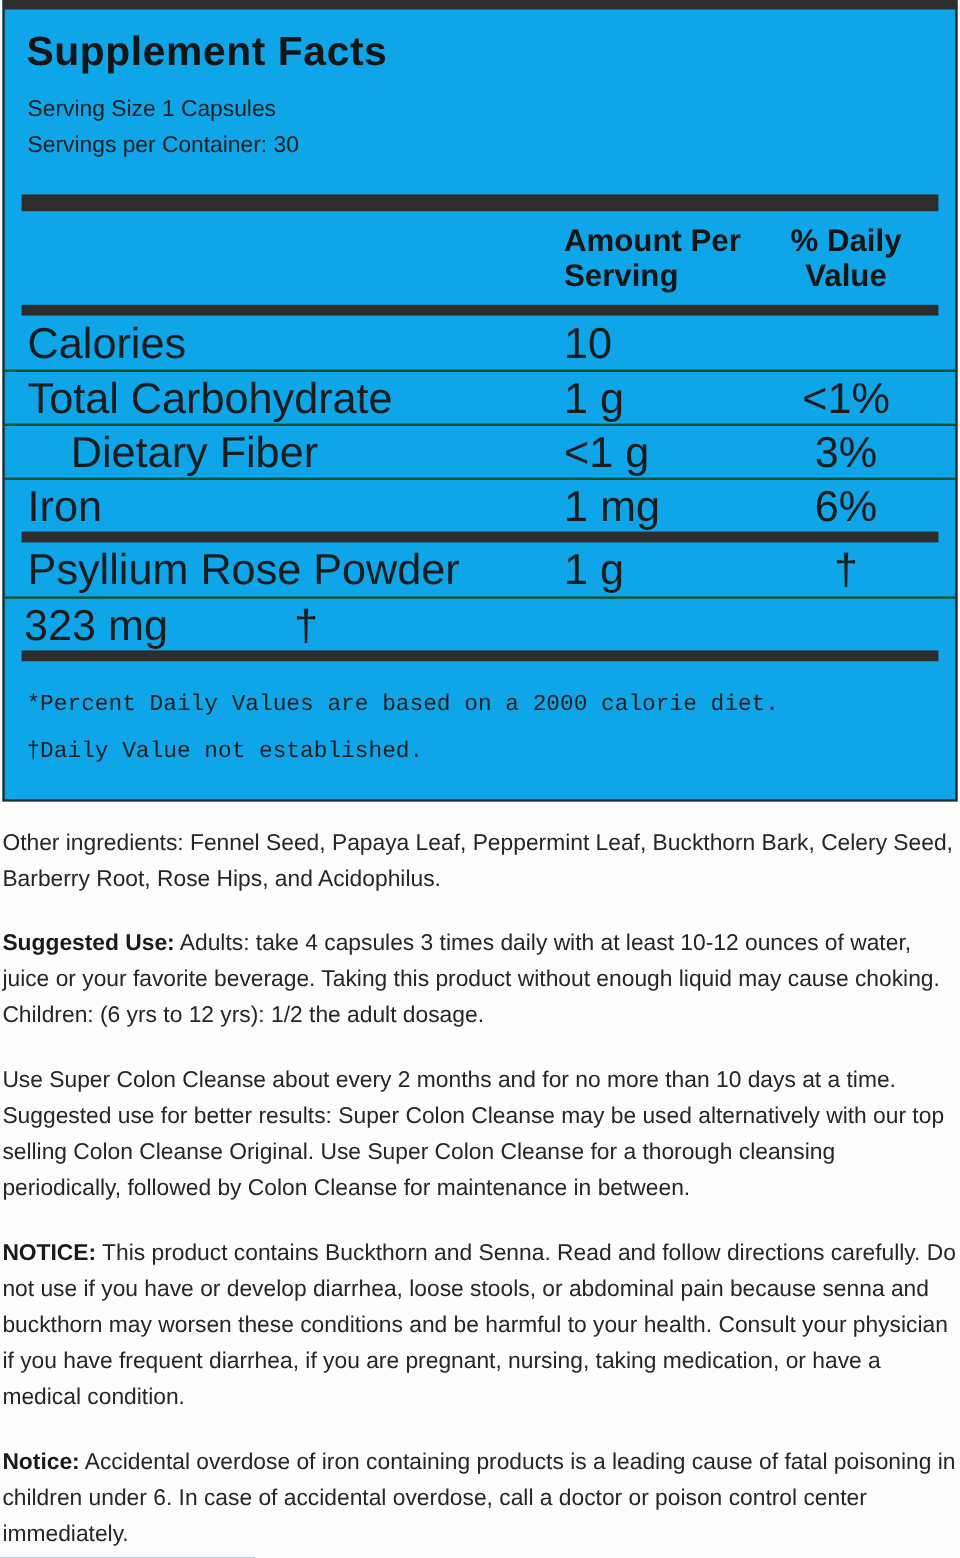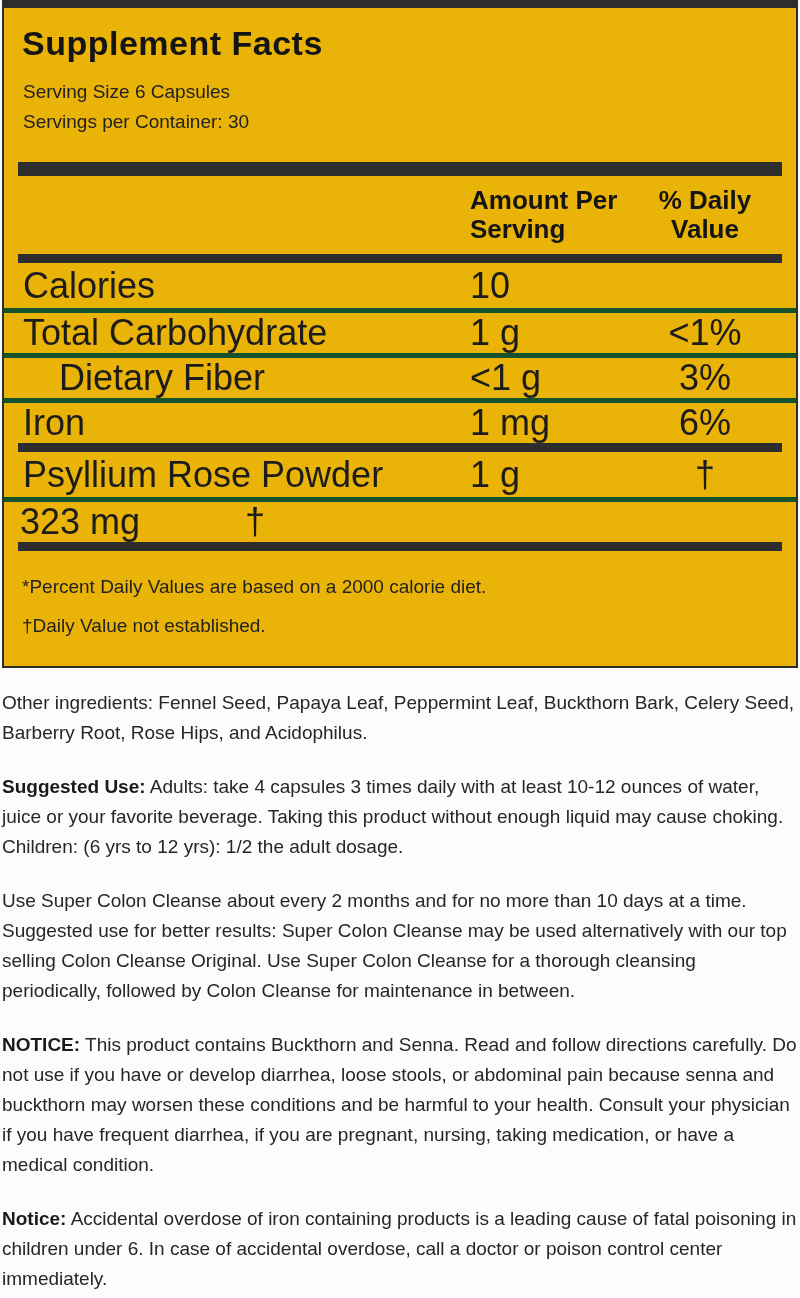--- a/index.html
+++ b/index.html
@@ -10,21 +10,21 @@
     font-family: "Liberation Sans", sans-serif;
     color: #1e1e1e;
   }
   .page { width: 800px; height: 1298px; overflow: hidden; }
 
   
   .facts-box {
     margin: 0 2px;
     border: 2px solid #2d2d2d;
     border-top: 8px solid #2d2d2d;
-    background: #eab308;
+    background: #0ea5e9;
     padding-bottom: 28px;
   }
   .facts-title {
     margin: 18px 0 0 18px;
     font-size: 34px; line-height: 34px;
     font-weight: bold; color: #151515;
     letter-spacing: 0.5px;
   }
   .serving-line { margin: 20px 0 0 19px; font-size: 19px; line-height: 24px; color: #222; }
   .serving-line + .serving-line { margin-top: 6px; }
@@ -42,45 +42,45 @@
   .hdr-daily {
     width: 150px; text-align: center;
     font-weight: bold; font-size: 26px; line-height: 29px; color: #151515;
   }
 
   .n-row {
     display: flex; align-items: center;
     height: 45px; padding: 0 16px; margin: 0 0;
     font-size: 36px; color: #1c1c1c;
   }
-  .n-row.hairline { border-top: 5px solid #14532d; }
+  .n-row.hairline { border-top: 2px solid #14532d; }
   .n-name { flex: 1; padding-left: 3px; white-space: nowrap; }
   .n-name.indent { padding-left: 39px; }
   .n-amount { width: 160px; text-align: left; white-space: nowrap; }
   .n-daily { width: 150px; text-align: center; white-space: nowrap; }
 
-  .footnote { margin: 24px 18px 0; font-size: 19px; line-height: 24px; color: #222; }
+  .footnote { margin: 24px 18px 0; font-size: 19px; line-height: 24px; color: #222; font-family: Liberation Mono, monospace; }
   .footnote + .footnote { margin-top: 15px; }
 
   
   .body-text { padding: 20px 2px 0; }
   .body-text p {
     font-size: 19px; line-height: 30px; color: #262626;
     margin-bottom: 24px;
   }
   .body-text p b { color: #1a1a1a; }
 </style>
 </head>
 <body>
 
 <div class="page">
 
   <div class="facts-box">
     <div class="facts-title">Supplement Facts</div>
-    <div class="serving-line">Serving Size 6 Capsules</div>
+    <div class="serving-line">Serving Size 1 Capsules</div>
     <div class="serving-line">Servings per Container: 30</div>
 
     <div class="bar bar-thick"></div>
 
     <div class="hdr-row">
       <div class="hdr-spacer"></div>
       <div class="hdr-amount">
         <div>Amount Per</div>
         <div>Serving</div>
       </div>

